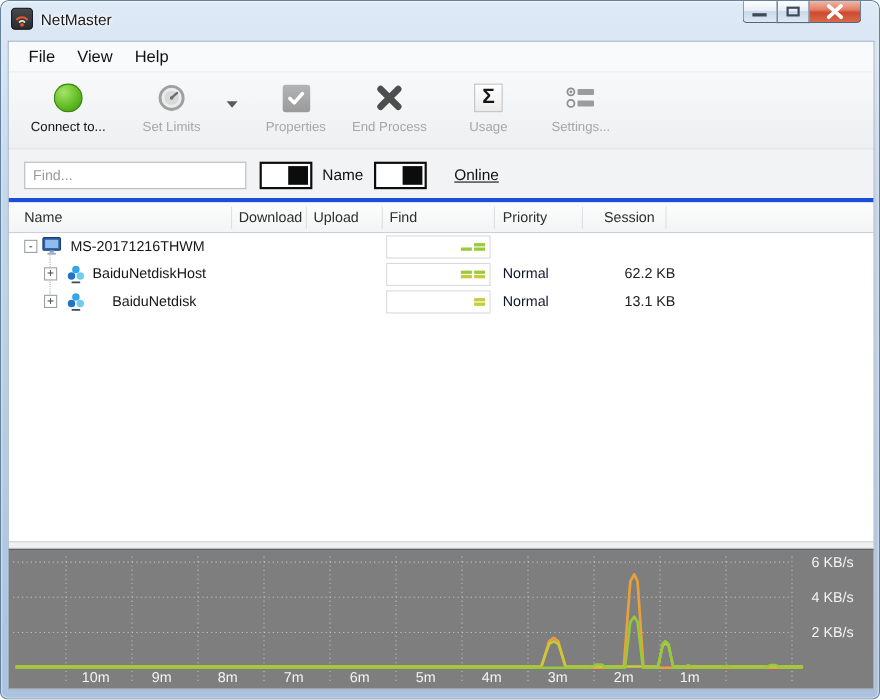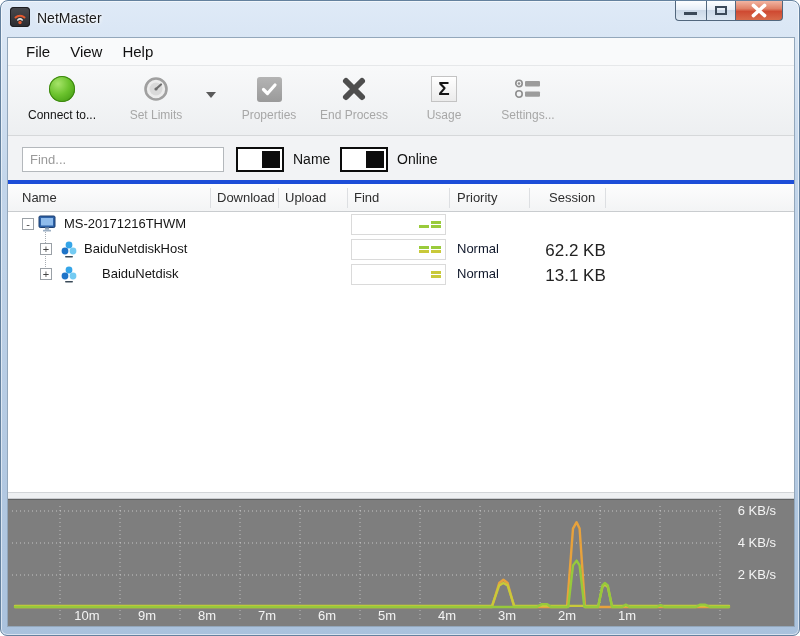--- a/index.html
+++ b/index.html
@@ -60,21 +60,21 @@
   .expander{position:absolute;top:6px;width:12px;height:12px;border:1px solid #9aa0a6;background:#fff;
     font-size:11px;line-height:10px;text-align:center;color:#444;cursor:default;}
   .rowlabel{position:absolute;top:4px;font-size:13px;color:#151515;white-space:nowrap;}
   .chartcell{position:absolute;left:343px;top:2px;width:95px;height:21px;border:1px solid #dadada;background:#fff;
     display:flex;flex-direction:column;justify-content:center;align-items:flex-end;padding-right:4px;gap:1px;}
   .sparkline-row{display:flex;gap:2px;}
   .dash{height:3px;width:10px;}
   .dash.g{background:#9acb3b;}
   .dash.y{background:#c9c93a;}
   .pcell{position:absolute;left:449px;top:4px;font-size:13px;color:#0f172a;}
-  .scell{position:absolute;left:529px;top:4px;width:77px;text-align:center;font-size:17px;color:#222;}
+  .scell{position:absolute;left:529px;top:4px;width:77px;text-align:right;font-size:13px;color:#222;}
   .tree-connector{position:absolute;left:37px;top:20px;width:1px;height:43px;border-left:1px dotted #a8adb3;}
   .filler{position:absolute;left:0;top:249px;width:100%;height:205px;background:#fff;}
   .splitter{position:absolute;left:0;top:454px;width:100%;height:7px;background:#eef0f2;
     border-top:1px solid #d2d5d8;border-bottom:1px solid #caccd0;}
   .chartpanel{position:absolute;left:0;top:461px;width:100%;height:127px;background:#7e7e7e;border-top:1px solid #606263;}
   .chartpanel svg{display:block;}
 </style>
 </head>
 <body>
 
@@ -171,21 +171,21 @@
 
     <div class="findrow">
       <input class="find-input" type="text" placeholder="Find..." style="">
       <div class="toggle" style="left:228px;">
           <div class="knob"></div>
         </div>
       <div class="toggle-label" style="left:285px;">Name</div>
       <div class="toggle" style="left:332px;">
           <div class="knob"></div>
         </div>
-      <div class="toggle-label" style="left:389px;">Online</div>
+      <div class="toggle-label" style="left:405px;text-decoration:underline;">Online</div>
     </div>
 
     <div class="theader">
       <div class="hcell" style="left:14px;">Name</div>
       <div class="hcell" style="left:209px;">Download</div>
       <div class="hcell" style="left:277px;">Upload</div>
       <div class="hcell" style="left:346px;">Find</div>
       <div class="hcell" style="left:449px;">Priority</div>
       <div class="hcell" style="left:541px;">Session</div>
       <div class="hsep" style="left:202px;"></div>

